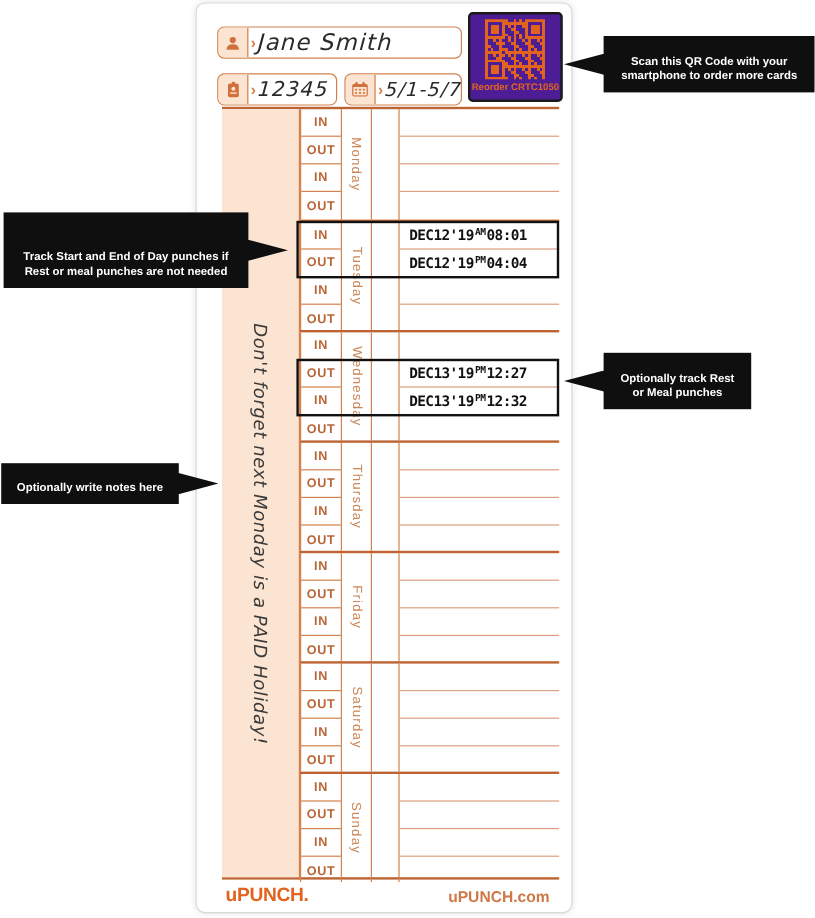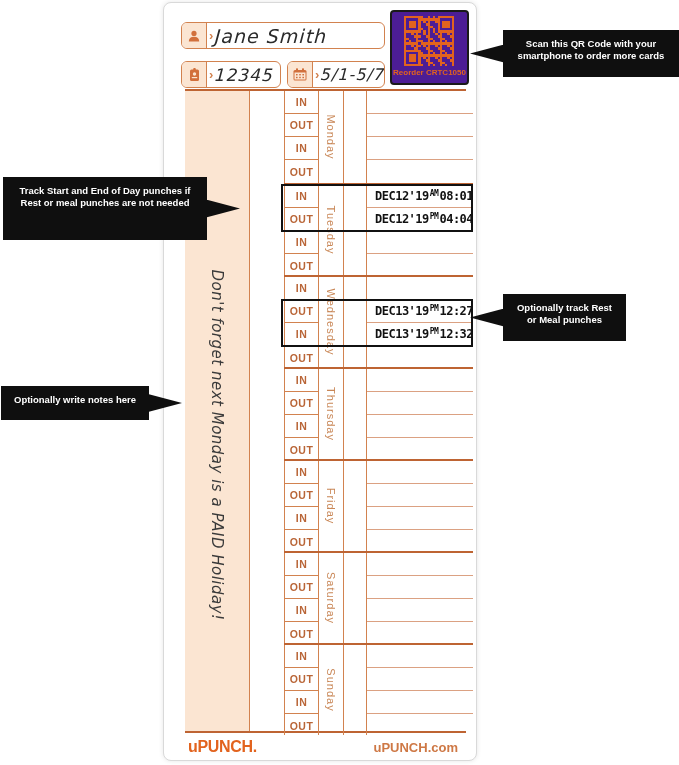--- a/index.html
+++ b/index.html
@@ -36,21 +36,21 @@
   .qr-reorder{font-size:8px;font-weight:bold;color:var(--orange-bright);margin-top:2px;white-space:nowrap;}
 
   
   .grid{position:absolute;left:21px;top:86px;width:281px;height:644px;display:flex;
         border-top:2px solid var(--day-sep);border-bottom:2px solid var(--day-sep);}
   .note-col{width:65px;flex:none;background:var(--peach);border-right:1.5px solid var(--orange-border);
             position:relative;}
   .note-text{position:absolute;left:50%;top:354px;transform:translate(-50%,-50%) rotate(90deg);
              white-space:nowrap;font-family:"DejaVu Sans",sans-serif;font-style:italic;
              font-size:15px;letter-spacing:.5px;color:#3a3a3a;}
-  .days-col{flex:1;display:flex;flex-direction:column;margin-left:34px;}
+  .days-col{flex:1;display:flex;flex-direction:column;}
   .day-block{height:92px;flex:none;display:flex;position:relative;}
   .day-block + .day-block{border-top:2px solid var(--day-sep);}
   .slot-col{width:35px;flex:none;display:flex;flex-direction:column;
             border-left:1px solid var(--orange-border);border-right:1px solid var(--orange-border);}
   .slot-cell{height:23px;flex:none;display:flex;align-items:center;justify-content:center;
              font-size:10.5px;font-weight:bold;color:var(--orange-text);letter-spacing:.5px;
              border-bottom:1px solid var(--orange-border);}
   .slot-cell:last-child{border-bottom:none;}
   .day-col{width:25px;flex:none;display:flex;align-items:center;justify-content:center;
            border-right:1px solid var(--orange-border);}
@@ -66,21 +66,21 @@
   .p-mer{font-size:8px;margin:0 1px;}
   .hl-box{position:absolute;left:-3px;right:0;border:2.5px solid #111;pointer-events:none;}
 
   
   .brand{position:absolute;left:24px;top:735px;font-size:16px;font-weight:bold;
          color:var(--orange-bright);letter-spacing:-0.3px;}
   .site{position:absolute;right:18px;top:737px;font-size:13px;font-weight:bold;color:#CE7845;}
 
   
   .callout{position:absolute;background:var(--callout-bg);color:#fff;font-weight:bold;
-           font-size:9.5px;line-height:11.5px;text-align:center;display:flex;align-items:flex-start;
+           font-size:9.5px;line-height:11.5px;text-align:center;display:flex;align-items:flex-end;
            justify-content:center;padding:8px 8px;}
   .pointer{position:absolute;top:50%;transform:translateY(-50%);width:34px;height:18px;
            background:var(--callout-bg);}
   .pointer.right{right:-33px;clip-path:polygon(0 0,100% 50%,0 100%);}
   .pointer.left{left:-33px;clip-path:polygon(100% 0,0 50%,100% 100%);}
   .co-scan{left:503px;top:30px;width:176px;height:47px;}
   .co-track{left:3px;top:177px;width:204px;height:63px;}
   .co-rest{left:503px;top:294px;width:123px;height:47px;}
   .co-notes{left:1px;top:386px;width:148px;height:34px;white-space:nowrap;}
 

